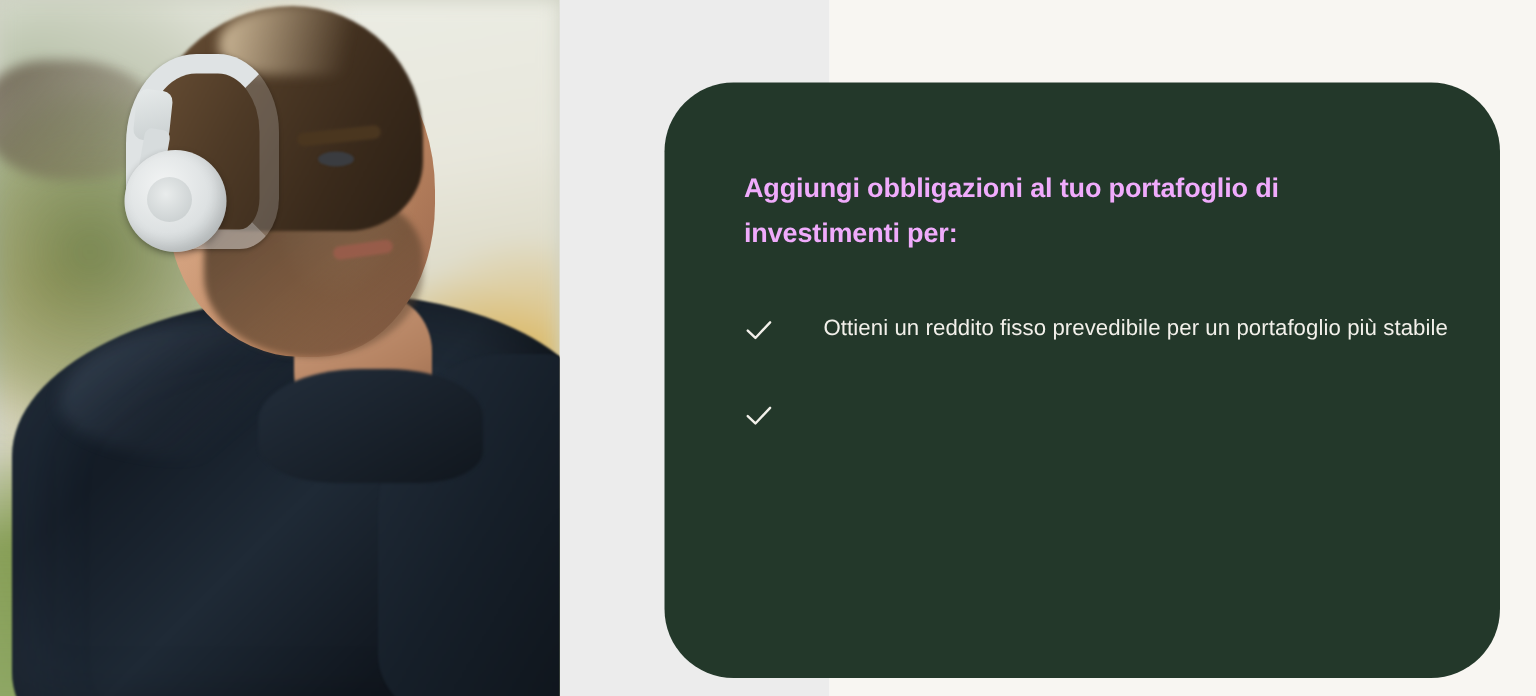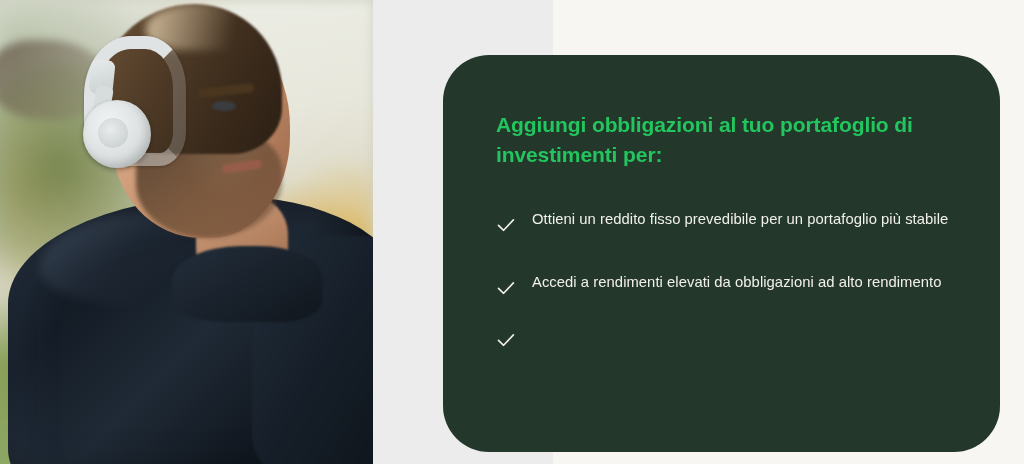--- a/index.html
+++ b/index.html
@@ -260,38 +260,39 @@
 
   .card-inner {
     position: absolute;
     left: 53px;
     top: 55px;
     right: 34px;
   }
 
   .card-heading {
     margin: 0;
-    font-size: 21px;
+    font-size: 18px;
     font-weight: bold;
     line-height: 30px;
     letter-spacing: -0.1px;
-    color: #22c55e;
+    color: #f0abfc;
     max-width: 430px;
   }
 
   .benefit-list {
     list-style: none;
     margin: 0;
     padding: 0;
     margin-top: 33px;
   }
   .benefit-item {
     display: flex;
-    align-items: flex-end;
+    align-items: center;
     margin-bottom: 30px;
+    gap: 17px;
   }
   .benefit-item:last-child {
     margin-bottom: 0;
   }
   .check-icon {
     flex: 0 0 auto;
     width: 20px;
     height: 22px;
     margin-right: 16px;
     color: #f2f0ea;
@@ -355,28 +356,20 @@
 
         <li class="benefit-item">
           <span class="check-icon">
             <svg viewBox="0 0 20 22" fill="none" xmlns="http://www.w3.org/2000/svg">
               <path d="M2.5 11.4 L7.6 16.3 L17.4 5.9" stroke="currentColor" stroke-width="1.6" stroke-linecap="round" stroke-linejoin="round"></path>
             </svg>
           </span>
           <span class="benefit-text">Ottieni un reddito fisso prevedibile per un portafoglio più stabile</span>
         </li>
 
-        <li class="benefit-item">
-          <span class="check-icon">
-            <svg viewBox="0 0 20 22" fill="none" xmlns="http://www.w3.org/2000/svg">
-              <path d="M2.5 11.4 L7.6 16.3 L17.4 5.9" stroke="currentColor" stroke-width="1.6" stroke-linecap="round" stroke-linejoin="round"></path>
-            </svg>
-          </span>
-          <span class="benefit-text">Accedi a rendimenti elevati da obbligazioni ad alto rendimento</span>
-        </li>
 
         <li class="benefit-item">
           <span class="check-icon">
             <svg viewBox="0 0 20 22" fill="none" xmlns="http://www.w3.org/2000/svg">
               <path d="M2.5 11.4 L7.6 16.3 L17.4 5.9" stroke="currentColor" stroke-width="1.6" stroke-linecap="round" stroke-linejoin="round"></path>
             </svg>
           </span>
         </li>
 
       </ul>

